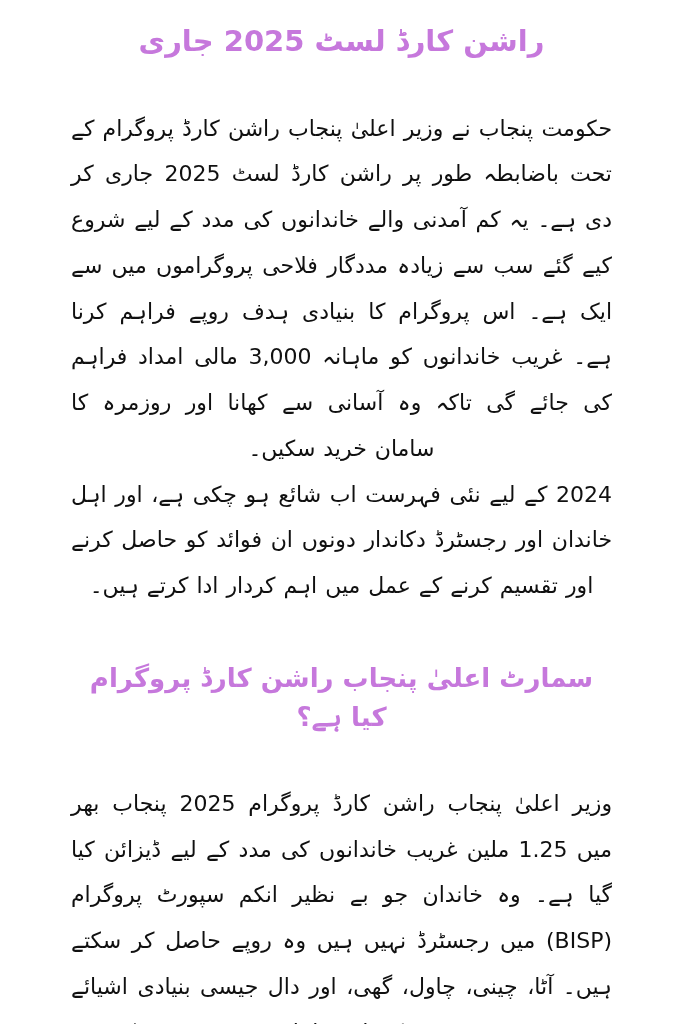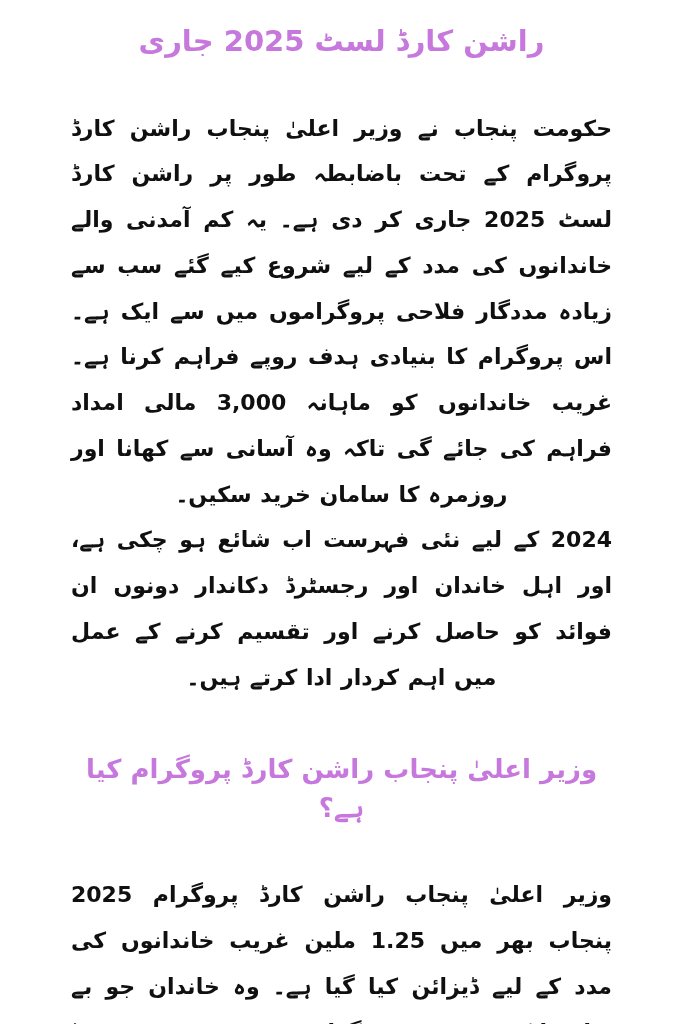--- a/index.html
+++ b/index.html
@@ -30,21 +30,21 @@
     font-size: 29px;
     margin-top: 8px;
   }
   .heading-2 {
     font-size: 26px;
     margin-top: 50px;
     margin-bottom: 44px;
   }
   .body-para {
     font-size: 22px;
-    font-weight: bold;
+    font-weight: normal;
     line-height: 2.08;
     text-align: justify;
     text-align-last: center;
     margin: 0;
     word-spacing: 1px;
   }
   .para-intro {
     margin-top: 42px;
   }
   .para-followup {
@@ -58,17 +58,17 @@
 <body>
 
 <div class="page" style="background: rgb(255, 255, 255); color: rgb(16, 16, 16);">
 
   <h1 class="heading heading-1" style="color: rgb(198, 120, 220);">راشن کارڈ لسٹ 2025 جاری</h1>
 
   <p class="body-para para-intro">حکومت پنجاب نے وزیر اعلیٰ پنجاب راشن کارڈ پروگرام کے تحت باضابطہ طور پر راشن کارڈ لسٹ 2025 جاری کر دی ہے۔ یہ کم آمدنی والے خاندانوں کی مدد کے لیے شروع کیے گئے سب سے زیادہ مددگار فلاحی پروگراموں میں سے ایک ہے۔ اس پروگرام کا بنیادی ہدف روپے فراہم کرنا ہے۔ غریب خاندانوں کو ماہانہ 3,000 مالی امداد فراہم کی جائے گی تاکہ وہ آسانی سے کھانا اور روزمرہ کا سامان خرید سکیں۔</p>
 
   <p class="body-para para-followup">2024 کے لیے نئی فہرست اب شائع ہو چکی ہے، اور اہل خاندان اور رجسٹرڈ دکاندار دونوں ان فوائد کو حاصل کرنے اور تقسیم کرنے کے عمل میں اہم کردار ادا کرتے ہیں۔</p>
 
-  <h2 class="heading heading-2" style="color: rgb(198, 120, 220);">وزیر اعلیٰ پنجاب راشن کارڈ پروگرام کیا ہے؟</h2>
+  <h2 class="heading heading-2" style="color: rgb(198, 120, 220);">سمارٹ اعلیٰ پنجاب راشن کارڈ پروگرام کیا ہے؟</h2>
 
   <p class="body-para para-details">وزیر اعلیٰ پنجاب راشن کارڈ پروگرام 2025 پنجاب بھر میں 1.25 ملین غریب خاندانوں کی مدد کے لیے ڈیزائن کیا گیا ہے۔ وہ خاندان جو بے نظیر انکم سپورٹ پروگرام (BISP) میں رجسٹرڈ نہیں ہیں وہ روپے حاصل کر سکتے ہیں۔ آٹا، چینی، چاول، گھی، اور دال جیسی بنیادی اشیائے خورد و نوش خریدنے کے لیے ماہانہ 3,000 سبسڈی۔ یہ پروگرام شفافیت کو یقینی بنانے اور دھوکہ دہی کو روکنے کے لیے ایک سمارٹ کارڈ سسٹم کا استعمال کرتا ہے۔ یہ خاندانوں کی عزت کو برقرار رکھنے اور دوسروں پر انحصار سے بچنے کے دوران ان کی بنیادی خوراک کی ضروریات کو پورا کرنے میں مدد کرتا ہے۔ ڈیجیٹل عمل اس بات کو یقینی بناتا ہے کہ صرف مستحق لوگوں کو ہی مدد ملے</p>
 
 </div>
 
 </body></html>

